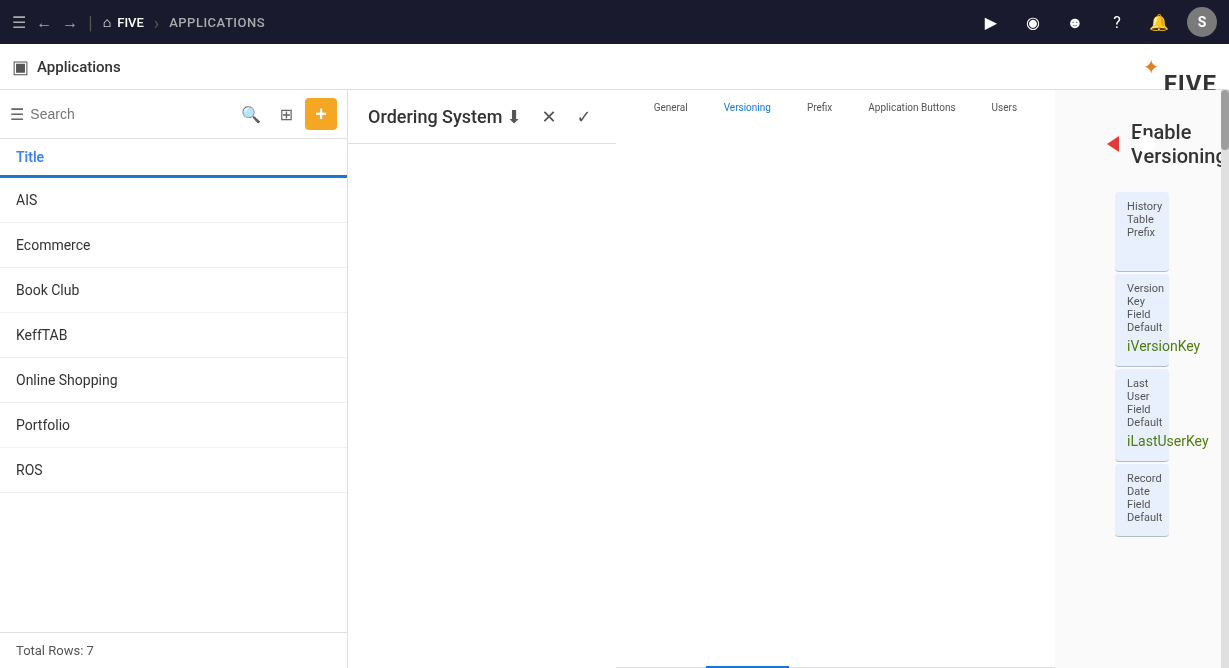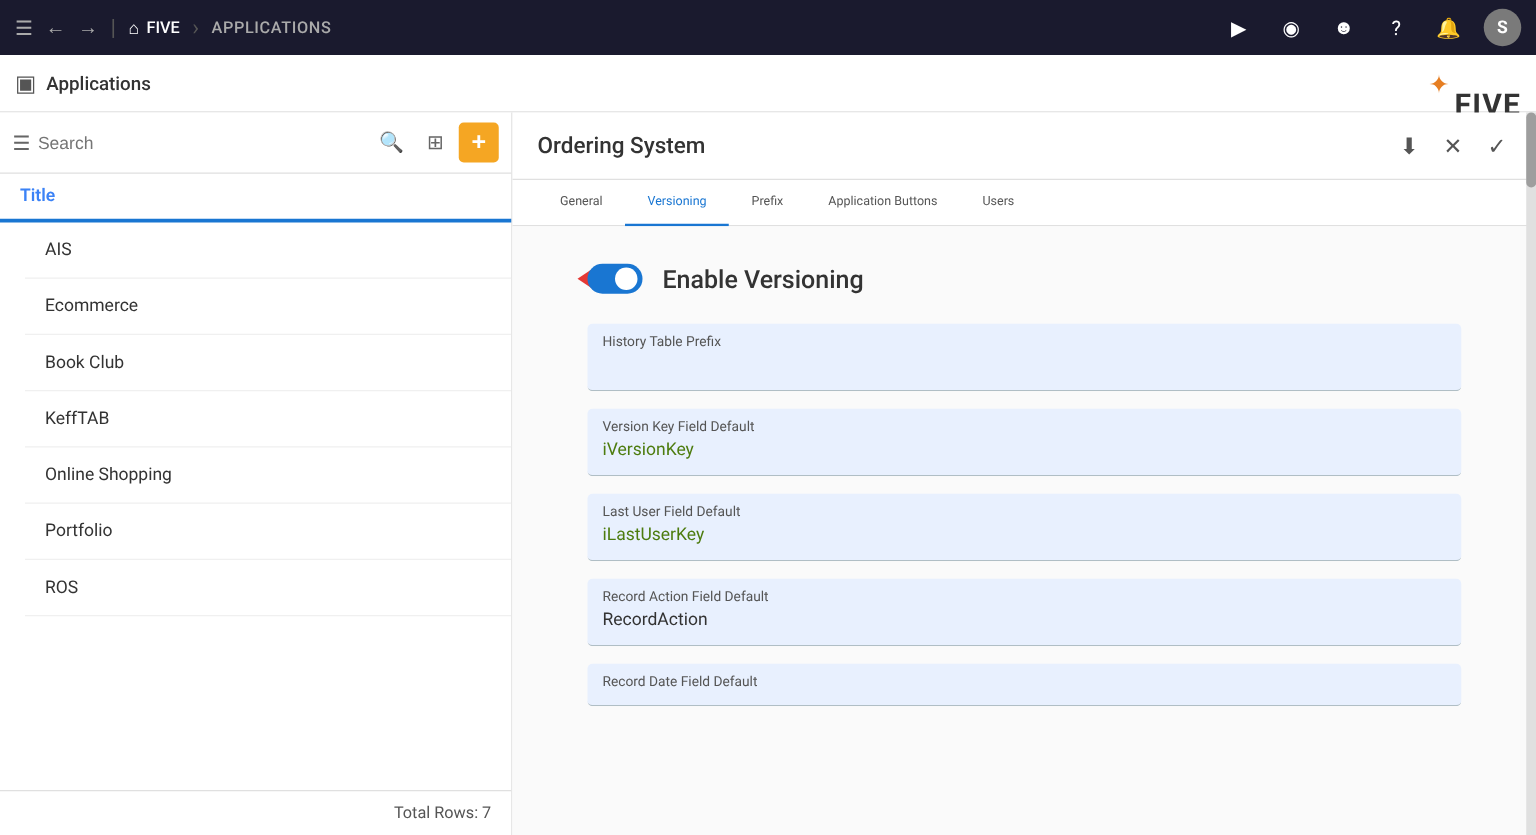--- a/index.html
+++ b/index.html
@@ -47,27 +47,27 @@
     .sidebar-toolbar { display: flex; align-items: center; padding: 8px 10px; gap: 6px; border-bottom: 1px solid #e0e0e0; }
     .sidebar-filter-icon { color: #666; font-size: 16px; cursor: pointer; }
     .sidebar-search { flex: 1; border: none; outline: none; font-size: 14px; color: #333; background: transparent; }
     .sidebar-search-btn { color: #666; font-size: 16px; cursor: pointer; background: none; border: none; padding: 2px 6px; }
     .sidebar-expand-btn { color: #666; font-size: 16px; cursor: pointer; background: none; border: none; padding: 2px 6px; }
     .sidebar-add-btn { background: #f5a623; border: none; color: white; font-size: 20px; width: 32px; height: 32px; border-radius: 4px; cursor: pointer; display: flex; align-items: center; justify-content: center; font-weight: bold; }
 
     .sidebar-header { display: flex; align-items: center; padding: 10px 16px; border-bottom: 3px solid #1976d2; }
     .sidebar-header-title { font-weight: 600; font-size: 14px; color: #3b82f6; }
 
-    .sidebar-list { flex: 1; overflow-y: auto; margin-left: 20px; }
+    .sidebar-list { flex: 1; overflow-y: auto; }
     .sidebar-item { padding: 14px 16px; border-bottom: 1px solid #f0f0f0; cursor: pointer; font-size: 14px; color: #333; }
 
-    .sidebar-footer { padding: 10px 16px; border-top: 1px solid #e0e0e0; font-size: 13px; color: #555; text-align: right; }
-
-    
-    .content-area { flex: 1; display: flex; flex-direction: column; background: white; position: relative; }
+    .sidebar-footer { padding: 10px 16px; border-top: 1px solid #e0e0e0; font-size: 13px; color: #555; }
+
+    
+    .content-area { flex: 1; display: flex; flex-direction: row; background: white; position: relative; }
 
     .content-header { display: flex; align-items: center; padding: 0 20px; height: 54px; border-bottom: 1px solid #e0e0e0; }
     .content-title { font-size: 18px; font-weight: 500; color: #333; flex: 1; }
     .content-actions { display: flex; gap: 12px; align-items: center; }
     .content-action-btn { background: none; border: none; cursor: pointer; color: #555; font-size: 18px; padding: 4px; }
 
     
     .tabs { display: flex; padding: 0 20px; border-bottom: 1px solid #e0e0e0; }
     .tab { padding: 12px 18px; cursor: pointer; font-size: 10px; color: #555; border-bottom: 2px solid transparent; margin-bottom: -1px; font-weight: 400; }
     .tab.active { color: #1976d2; border-bottom: 2px solid #1976d2; }
@@ -77,21 +77,21 @@
     .enable-versioning-row { display: flex; align-items: center; gap: 16px; margin-bottom: 24px; position: relative; }
     .toggle-switch { position: relative; width: 44px; height: 24px; }
     .toggle-switch input { opacity: 0; width: 0; height: 0; }
     .toggle-slider { position: absolute; cursor: pointer; top: 0; left: 0; right: 0; bottom: 0; background: #1976d2; border-radius: 24px; transition: 0.3s; }
     .toggle-slider:before { position: absolute; content: ""; height: 18px; width: 18px; left: 22px; bottom: 3px; background: white; border-radius: 50%; transition: 0.3s; }
     .enable-label { font-size: 20px; font-weight: 500; color: #333; }
 
     .arrow-indicator { position: absolute; left: -8px; top: 50%; transform: translateY(-50%); }
     .arrow-indicator::before { content: ''; display: block; width: 0; height: 0; border-top: 8px solid transparent; border-bottom: 8px solid transparent; border-right: 12px solid #e53935; }
 
-    .form-field { background: #e8f0fe; border-radius: 4px; padding: 8px 12px; margin-bottom: 14px; border-bottom: 1px solid #b0bec5; }
+    .form-field { background: #e8f0fe; border-radius: 4px; padding: 8px 12px; margin-bottom: 2px; border-bottom: 1px solid #b0bec5; }
     .form-field-label { font-size: 11px; color: #555; margin-bottom: 4px; }
     .form-field-value { font-size: 14px; color: #333; min-height: 20px; }
     .form-field-value.blue { color: #4d7c0f; }
 
     
     .right-scrollbar { position: absolute; right: 0; top: 0; bottom: 0; width: 8px; background: #e0e0e0; }
     .right-scrollbar-thumb { width: 100%; height: 60px; background: #9e9e9e; border-radius: 4px; }
   </style>
 </head>
 <body>
@@ -193,24 +193,20 @@
       <div class="form-field">
         <div class="form-field-label">Version Key Field Default</div>
         <div class="form-field-value blue">iVersionKey</div>
       </div>
 
       <div class="form-field">
         <div class="form-field-label">Last User Field Default</div>
         <div class="form-field-value blue">iLastUserKey</div>
       </div>
 
-      <div class="form-field">
-        <div class="form-field-label">Record Action Field Default</div>
-        <div class="form-field-value">RecordAction</div>
-      </div>
 
       <div class="form-field">
         <div class="form-field-label">Record Date Field Default</div>
       </div>
     </div>
 
     <div class="right-scrollbar">
       <div class="right-scrollbar-thumb"></div>
     </div>
   </div>

